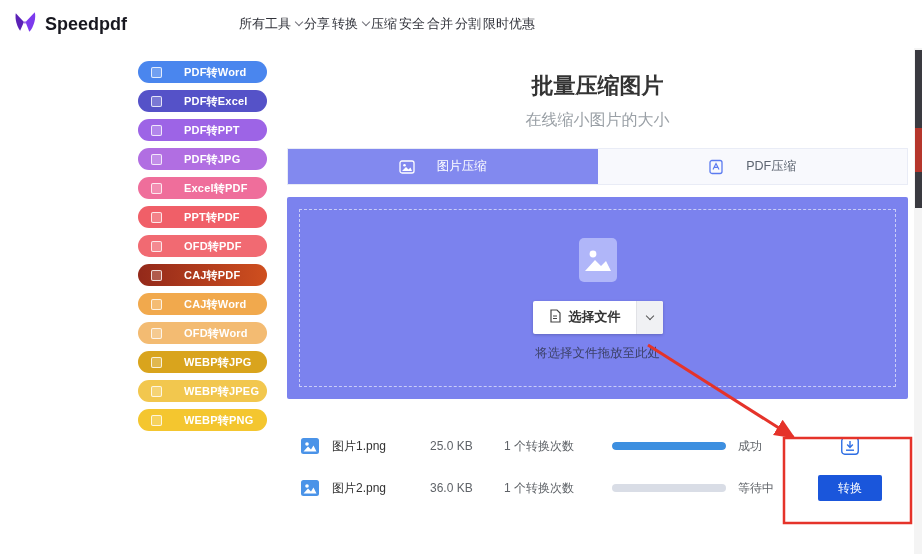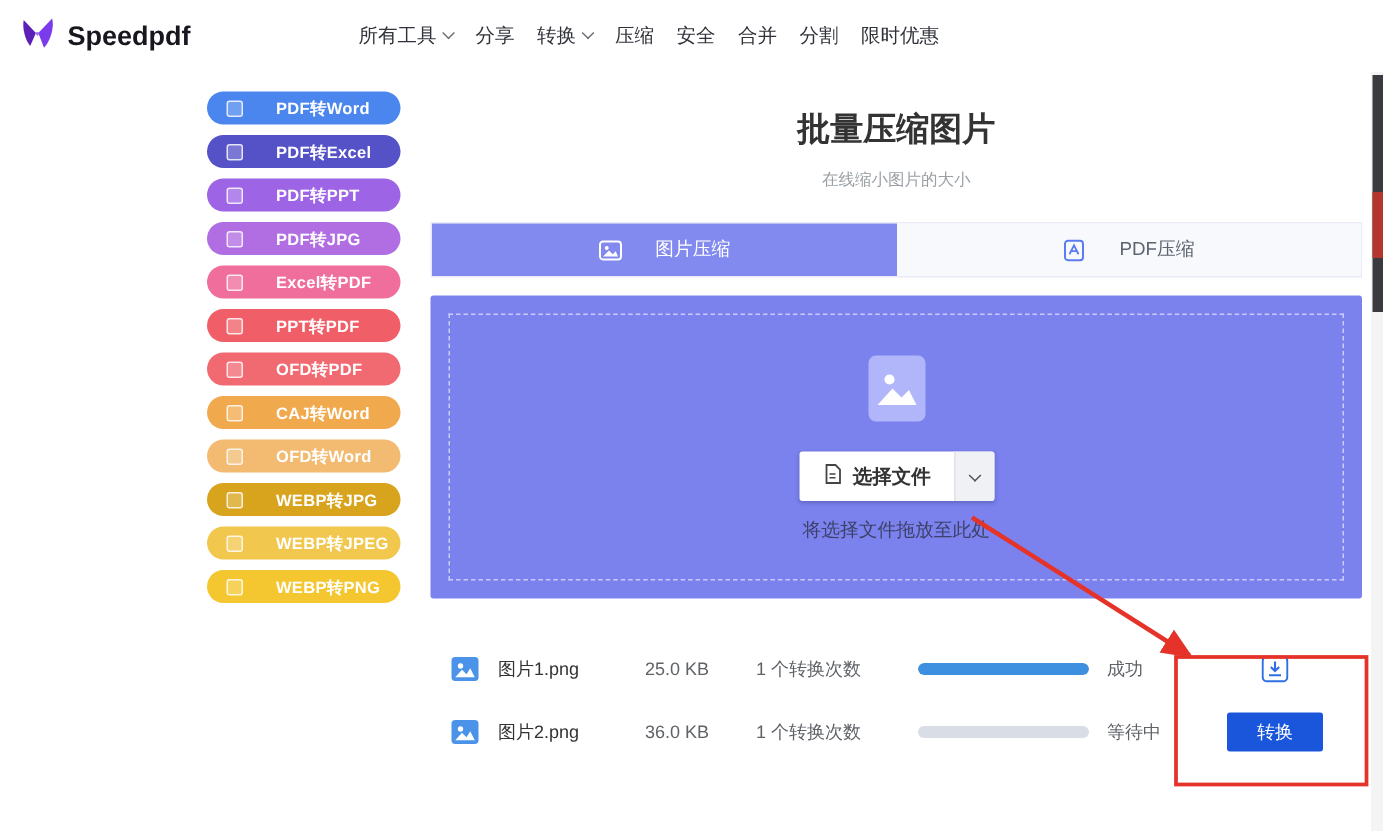--- a/index.html
+++ b/index.html
@@ -3,34 +3,34 @@
 <meta charset="utf-8">
 <style>
   *{margin:0;padding:0;box-sizing:border-box;}
   html,body{width:922px;height:554px;}
   body{position:relative;font-family:"Liberation Sans","DejaVu Sans",sans-serif;background:#fff;overflow:hidden;}
 
   
   .navbar{position:absolute;top:0;left:0;width:922px;height:48px;background:#fff;display:flex;align-items:center;padding-left:12px;z-index:5;}
   .brand{display:flex;align-items:center;gap:7px;cursor:pointer;}
   .brand-text{font-size:18px;font-weight:700;color:#17171f;}
-  .nav-menu{display:flex;align-items:center;gap:15px;margin-left:112px;}
+  .nav-menu{display:flex;align-items:center;gap:2px;margin-left:112px;}
   .nav-item{font-size:13px;color:#30323a;display:flex;align-items:center;cursor:pointer;white-space:nowrap;}
   .chev{width:6px;height:6px;border-right:1.4px solid #707078;border-bottom:1.4px solid #707078;transform:rotate(45deg);display:inline-block;margin-left:5px;margin-top:-4px;}
 
   
   .sidebar{position:absolute;left:138px;top:61px;width:129px;z-index:4;}
   .pill{height:22px;border-radius:11px;display:flex;align-items:center;gap:22px;padding-left:13px;margin-bottom:7px;cursor:pointer;}
   .pill-icon{width:11px;height:11px;border:1px solid rgba(255,255,255,.8);border-radius:2px;background:rgba(255,255,255,.22);flex:none;}
   .pill-label{color:#fff;font-size:11px;font-weight:700;letter-spacing:.2px;}
 
   
   .main{position:absolute;left:287px;top:48px;width:621px;z-index:3;}
   .title{font-size:22px;line-height:28px;color:#333;font-weight:600;text-align:center;margin-top:24px;}
-  .subtitle{font-size:11px;line-height:16px;color:#9aa0a6;text-align:center;margin-top:12px;}
+  .subtitle{font-size:16px;line-height:16px;color:#9aa0a6;text-align:center;margin-top:12px;}
 
   .tabs{display:flex;margin-top:20px;height:37px;border:1px solid #e9ecf6;}
   .tab{flex:1;display:flex;align-items:center;justify-content:center;gap:22px;font-size:12.5px;background:#f8f9fd;color:#5c6470;cursor:pointer;}
   .tab.active{background:#8289ef;color:#fff;}
   .tab-icon{display:inline-flex;align-items:center;}
 
   .dropzone{margin-top:12px;height:202px;background:#7b82ee;padding:12px;border-radius:2px;cursor:pointer;}
   .dz-inner{height:100%;border:1px dashed rgba(255,255,255,.6);display:flex;flex-direction:column;align-items:center;justify-content:center;}
   .dz-file-icon{margin-bottom:12px;}
   .select-btn{display:flex;height:33px;background:#fff;border-radius:2px;overflow:hidden;box-shadow:0 1px 3px rgba(20,20,60,.25);cursor:pointer;}
@@ -126,20 +126,24 @@
       <span class="pill-label">Excel转PDF</span>
     </div>
     <div class="pill" style="background: rgb(240, 95, 104);">
       <span class="pill-icon"></span>
       <span class="pill-label">PPT转PDF</span>
     </div>
     <div class="pill" style="background: rgb(241, 106, 114);">
       <span class="pill-icon"></span>
       <span class="pill-label">OFD转PDF</span>
     </div>
+    <div class="pill" style="background: linear-gradient(90deg, rgb(147, 41, 26), rgb(207, 79, 31));">
+      <span class="pill-icon"></span>
+      <span class="pill-label">CAJ转PDF</span>
+    </div>
     <div class="pill" style="background: rgb(241, 169, 77);">
       <span class="pill-icon"></span>
       <span class="pill-label">CAJ转Word</span>
     </div>
     <div class="pill" style="background: rgb(243, 187, 114);">
       <span class="pill-icon"></span>
       <span class="pill-label">OFD转Word</span>
     </div>
     <div class="pill" style="background: rgb(217, 164, 29);">
       <span class="pill-icon"></span>

